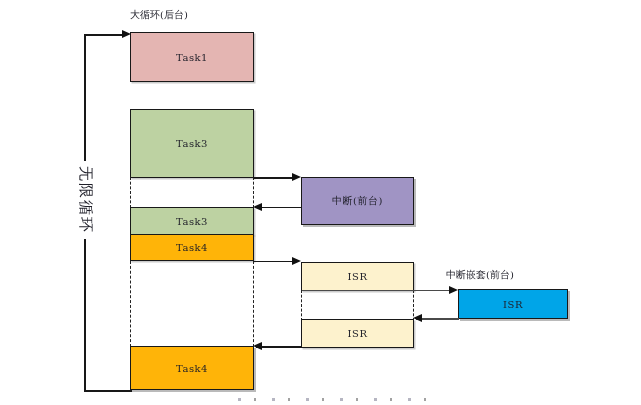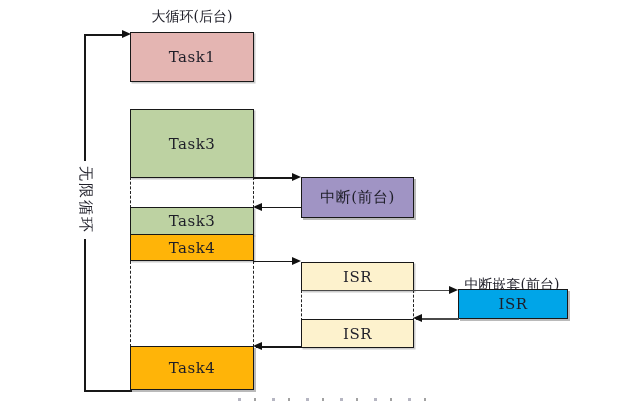--- a/index.html
+++ b/index.html
@@ -4,38 +4,38 @@
 <style>
   html,body{margin:0;padding:0;background:#fff;}
   .canvas{
     position:relative;width:641px;height:405px;background:#ffffff;overflow:hidden;
     font-family:"DejaVu Serif","Liberation Serif",serif;color:#1e1e28;
   }
   
   .block{
     position:absolute;box-sizing:border-box;border:1.5px solid #181818;
     display:flex;align-items:center;justify-content:center;
-    font-size:15px;letter-spacing:.5px;
+    font-size:10px;letter-spacing:.5px;
     box-shadow:2px 2px 0 rgba(130,130,130,.55);
   }
   .block.flat{box-shadow:1.5px 1.5px 0 rgba(140,140,140,.45);}
   
   .hline{position:absolute;height:1.5px;background:#181818;}
   .vline{position:absolute;width:1.5px;background:#181818;}
   .dashv{position:absolute;width:0;border-left:1.5px dashed #222;}
   .gray{background:#4a4a4a;}
   
   .tri-r{position:absolute;width:0;height:0;
     border-top:4.5px solid transparent;border-bottom:4.5px solid transparent;
     border-left:9px solid #111;}
   .tri-l{position:absolute;width:0;height:0;
     border-top:4.5px solid transparent;border-bottom:4.5px solid transparent;
     border-right:9px solid #111;}
   
-  .title{position:absolute;font-size:14px;text-align:center;white-space:nowrap;}
+  .title{position:absolute;font-size:10px;text-align:left;white-space:nowrap;}
   .vlabel{
     position:absolute;font-size:15px;white-space:nowrap;background:#fff;
     transform:translate(-50%,-50%) rotate(90deg);padding:0 5px;letter-spacing:2px;
   }
   
   .caption-frag{
     position:absolute;height:3px;opacity:.55;
     background:repeating-linear-gradient(90deg,#7a7a90 0 3px,transparent 3px 16px,#555 16px 18px,transparent 18px 34px);
   }
 </style>
@@ -69,21 +69,21 @@
     <span>Task4</span>
   </div>
 
   <div class="dashv" style="left:130px;top:261px;height:86px;"></div>
   <div class="dashv" style="left:252.5px;top:261px;height:86px;"></div>
 
   <div class="block" style="left: 130px; top: 346px; width: 124px; height: 44px; background: rgb(255, 180, 8);">
     <span>Task4</span>
   </div>
 
-  <div class="block" style="left: 301px; top: 177px; width: 113px; height: 41px; background: rgb(160, 148, 196);">
+  <div class="block" style="left: 301px; top: 177px; width: 113px; height: 48px; background: rgb(160, 148, 196);">
     <span>中断(前台)</span>
   </div>
 
   <div class="hline" style="left:253px;top:177px;width:41px;"></div>
   <div class="tri-r" style="left:292px;top:173px;"></div>
   <div class="hline" style="left:256px;top:206.5px;width:46px;"></div>
   <div class="tri-l" style="left:253px;top:202.5px;"></div>
 
   <div class="block flat" style="left: 301px; top: 262px; width: 113px; height: 29px; background: rgb(253, 242, 205);">
     <span>ISR</span>
@@ -93,21 +93,21 @@
   <div class="block flat" style="left: 301px; top: 319px; width: 113px; height: 29px; background: rgb(253, 242, 205);">
     <span>ISR</span>
   </div>
 
   <div class="hline" style="left:253px;top:260.5px;width:41px;"></div>
   <div class="tri-r" style="left:292px;top:256.5px;"></div>
 
   <div class="hline" style="left:256px;top:346px;width:46px;"></div>
   <div class="tri-l" style="left:253px;top:342px;"></div>
 
-  <div class="title" style="left:446px;top:276px;width:132px;">中断嵌套(前台)</div>
+  <div class="title" style="left:446px;top:268px;width:132px;">中断嵌套(前台)</div>
   <div class="block" style="left: 458px; top: 289px; width: 110px; height: 30px; background: rgb(0, 165, 232);">
     <span>ISR</span>
   </div>
 
   <div class="hline gray" style="left:302px;top:289.5px;width:148px;"></div>
   <div class="tri-r" style="left:449px;top:285.5px;"></div>
 
   <div class="hline gray" style="left:416px;top:318px;width:43px;"></div>
   <div class="tri-l" style="left:413px;top:314px;"></div>
 

